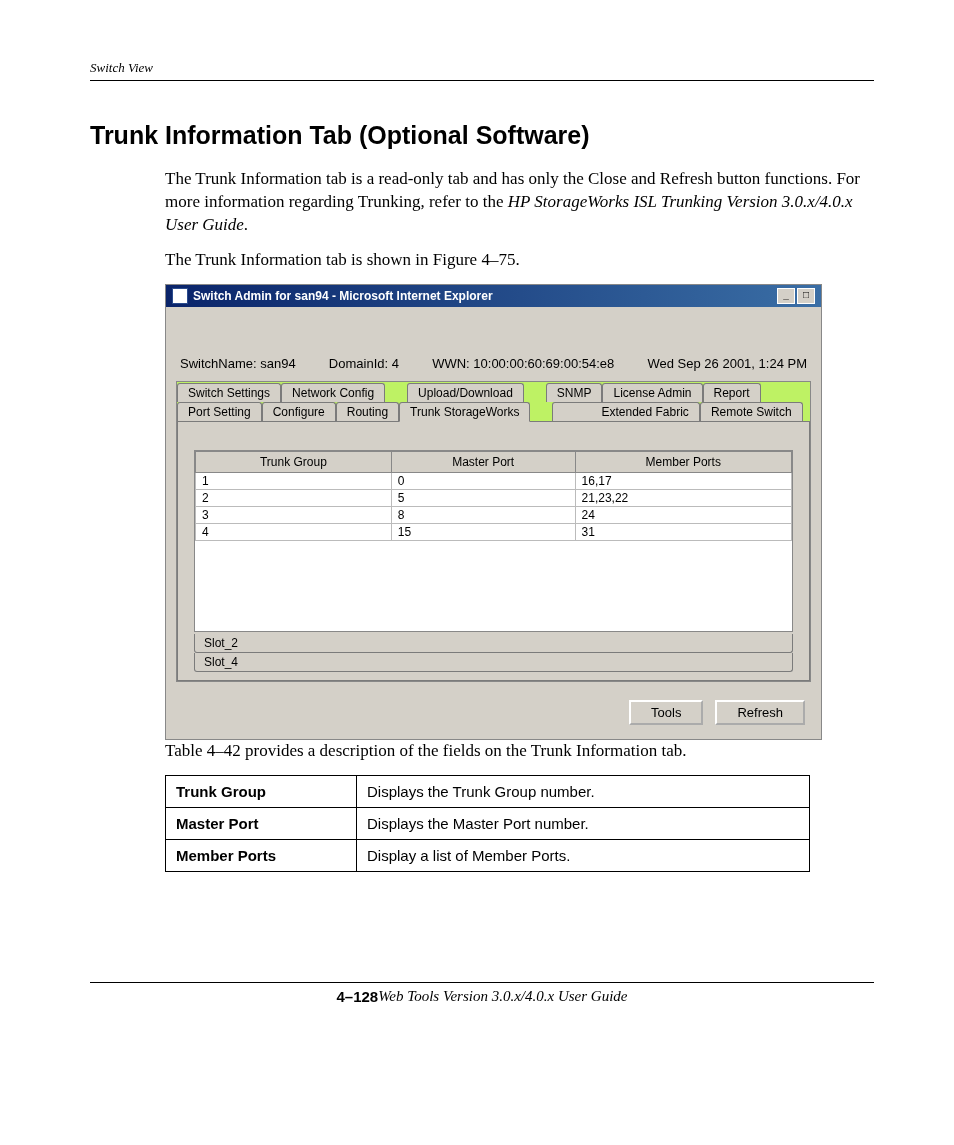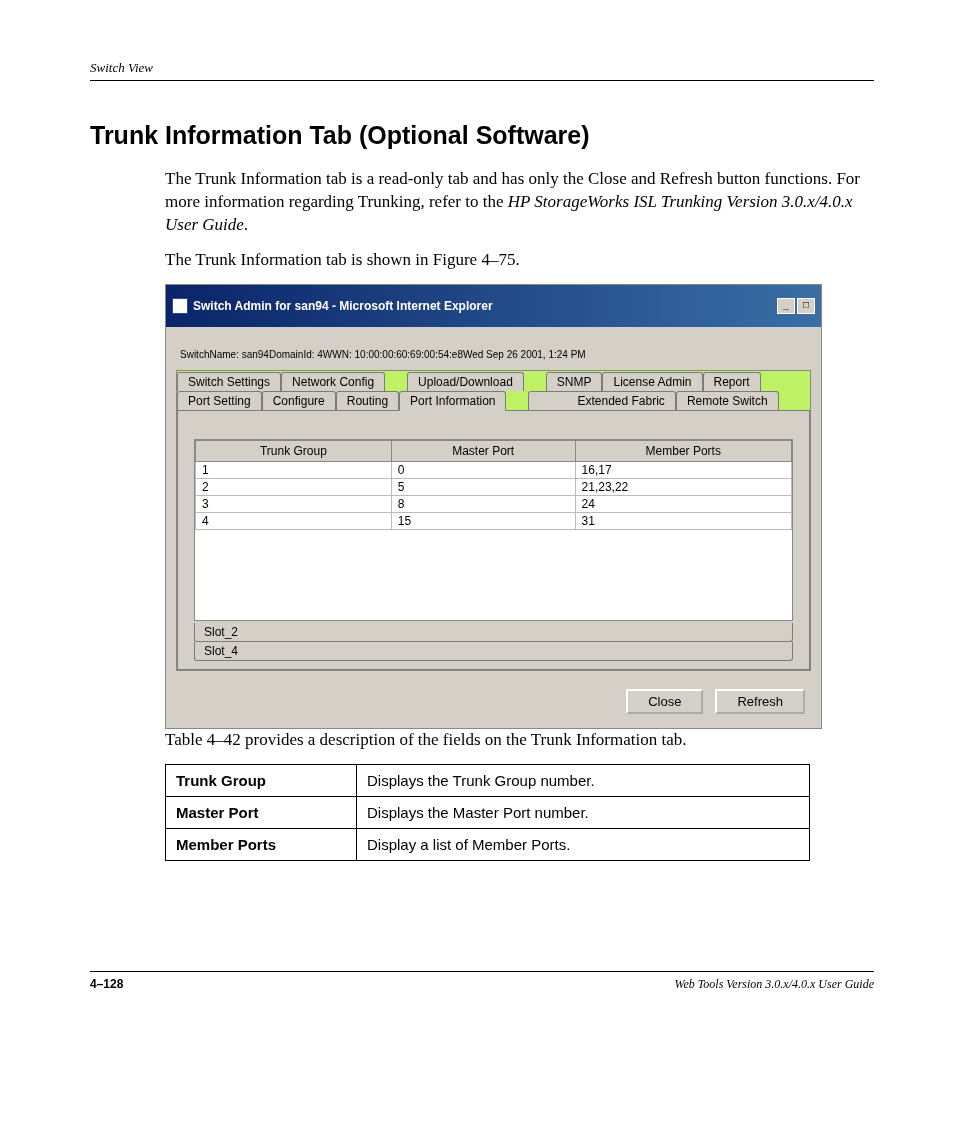--- a/index.html
+++ b/index.html
@@ -43,31 +43,31 @@
     font-size: 13px;
     color: #000;
     border: 1px solid #888;
     margin-top: 8px;
   }
   .titlebar {
     background: linear-gradient(to right, #0a246a, #3a6ea5);
     color: #fff;
     font-weight: bold;
     font-size: 12px;
-    padding: 13px 6px;
+    padding: 3px 6px;
     display: flex;
     align-items: center;
     justify-content: space-between;
   }
   .titlebar-left { display:flex; align-items:center; gap:5px;}
   .ie-icon { width:14px; height:14px; background:#fff; border:1px solid #2a4b8d; display:inline-block;}
   .win-controls { display:flex; gap:2px; }
   .win-btn { width:16px; height:14px; background:#d4d0c8; border:1px solid #fff; font-size:10px; line-height:12px; text-align:center; color:#000;}
   .inner-pad { padding: 22px 10px 14px 10px; }
-  .info-row { display:flex; font-size:10px; padding:0 4px 10px 4px; }
+  .info-row { display:flex; justify-content:space-between; font-size:13px; padding:0 4px 10px 4px;margin-top:27px; }
   .tab-area { border:1px solid #888; background:#bef264; }
   .tab-strip { display:flex; flex-wrap:wrap; position:relative; top:1px; }
   .tab-strip.row2 { }
   .tab {
     border:1px solid #7b7b7b;
     border-bottom:none;
     background:#d4d0c8;
     padding:2px 10px;
     font-size:12px;
     margin-right:0;
@@ -148,23 +148,23 @@
     font-size:15px;
   }
   table.fields td {
     border:1px solid #000;
     padding:7px 10px;
     vertical-align:top;
   }
   table.fields td.fh { font-weight:bold; width:170px;}
   .footer-row {
     display:flex;
-    justify-content:space-between;
+    justify-content:center;
     font-style:italic;
-    font-size:12px;
+    font-size:15px;
     border-top:1.5px solid #000;
     padding-top:5px;
     margin-top:110px;
   }
   .footer-row .pnum { font-family: Arial, Helvetica, sans-serif; font-style:normal; font-weight:bold;}
 </style>
 </head>
 <body>
 
 <div class="header-row">
@@ -204,21 +204,21 @@
           <span class="tab">Network Config</span>
           <span class="tab" style="margin-left:22px;">Upload/Download</span>
           <span class="tab" style="margin-left:22px;">SNMP</span>
           <span class="tab">License Admin</span>
           <span class="tab">Report</span>
         </div>
         <div class="tab-strip row2">
           <span class="tab">Port Setting</span>
           <span class="tab">Configure</span>
           <span class="tab">Routing</span>
-          <span class="tab active">Port Information</span>
+          <span class="tab active">Trunk StorageWorks</span>
           <span class="tab" style="margin-left:22px;padding-left:48px;">Extended Fabric</span>
           <span class="tab">Remote Switch</span>
         </div>
         <div class="tab-panel">
           <div class="trunk-table-wrap">
             <table class="trunk">
               <thead>
                 <tr>
                   <th>Trunk Group</th>
                   <th>Master Port</th>
@@ -250,21 +250,21 @@
             </table>
           </div>
           <div class="slot-tabs">
             <span class="slot-tab">Slot_2</span>
             <span class="slot-tab">Slot_4</span>
           </div>
         </div>
       </div>
 
       <div class="btn-row">
-        <button class="btn">Close</button>
+        <button class="btn">Tools</button>
         <button class="btn">Refresh</button>
       </div>
     </div>
   </div>
 
 
   <p class="body-text">Table 4–42 provides a description of the fields on the Trunk Information tab.</p>
 
 
   <table class="fields">

